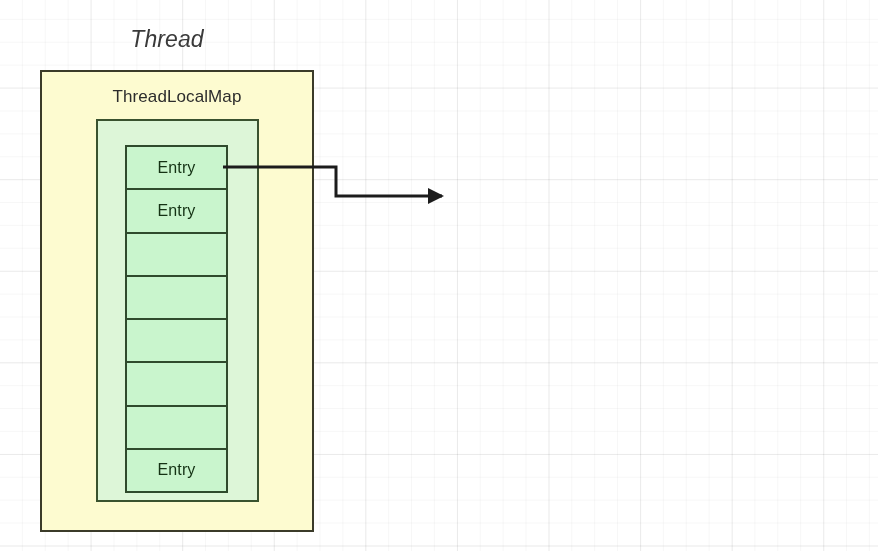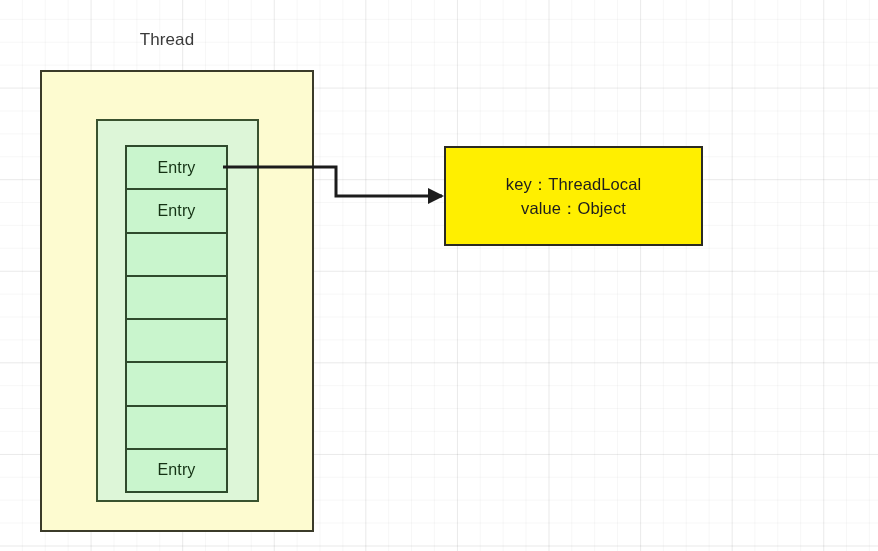--- a/index.html
+++ b/index.html
@@ -23,25 +23,26 @@
       91.6px 91.6px,
       91.6px 91.6px;
     background-position: -1px -4px, -1px -4px, -1px -4px, -1px -4px;
     overflow: hidden;
     font-family: "Liberation Sans", "DejaVu Sans", sans-serif;
   }
 
   .label {
     position: absolute;
     color: #3a3a3a;
-    font-size: 17px;
+    font-size: 23px;
     line-height: 23px;
     text-align: center;
     white-space: pre-line;
     letter-spacing: 0.1px;
+    font-style: italic;
   }
 
   #thread-label {
     left: 100px;
     top: 28px;
     width: 134px;
   }
 
   #entry-class-label {
     left: 388px;
@@ -141,38 +142,35 @@
 </style>
 </head>
 <body>
 
 <div id="canvas">
 
   <div class="label" id="thread-label">Thread</div>
 
   <div class="box" id="thread-box"></div>
 
+  <div id="tlm-title">ThreadLocalMap</div>
 
   <div class="box" id="map-box"></div>
 
   <div id="entry-stack">
     <div class="entry-cell">Entry</div>
     <div class="entry-cell">Entry</div>
     <div class="entry-cell"></div>
     <div class="entry-cell"></div>
     <div class="entry-cell"></div>
     <div class="entry-cell"></div>
     <div class="entry-cell"></div>
     <div class="entry-cell">Entry</div>
   </div>
 
   <svg id="connector" viewBox="0 0 240 60" width="240" height="60">
     <polyline points="3,17 116,17 116,46 222,46" fill="none" stroke="#1c1c1c" stroke-width="3"></polyline>
     <polygon points="224,46 208,38 208,54" fill="#1c1c1c"></polygon>
   </svg>
 
 
-  <div class="box" id="kv-box">
-    <div id="kv-text">key：ThreadLocal
-value：Object</div>
-  </div>
 
 </div>
 
 </body></html>

